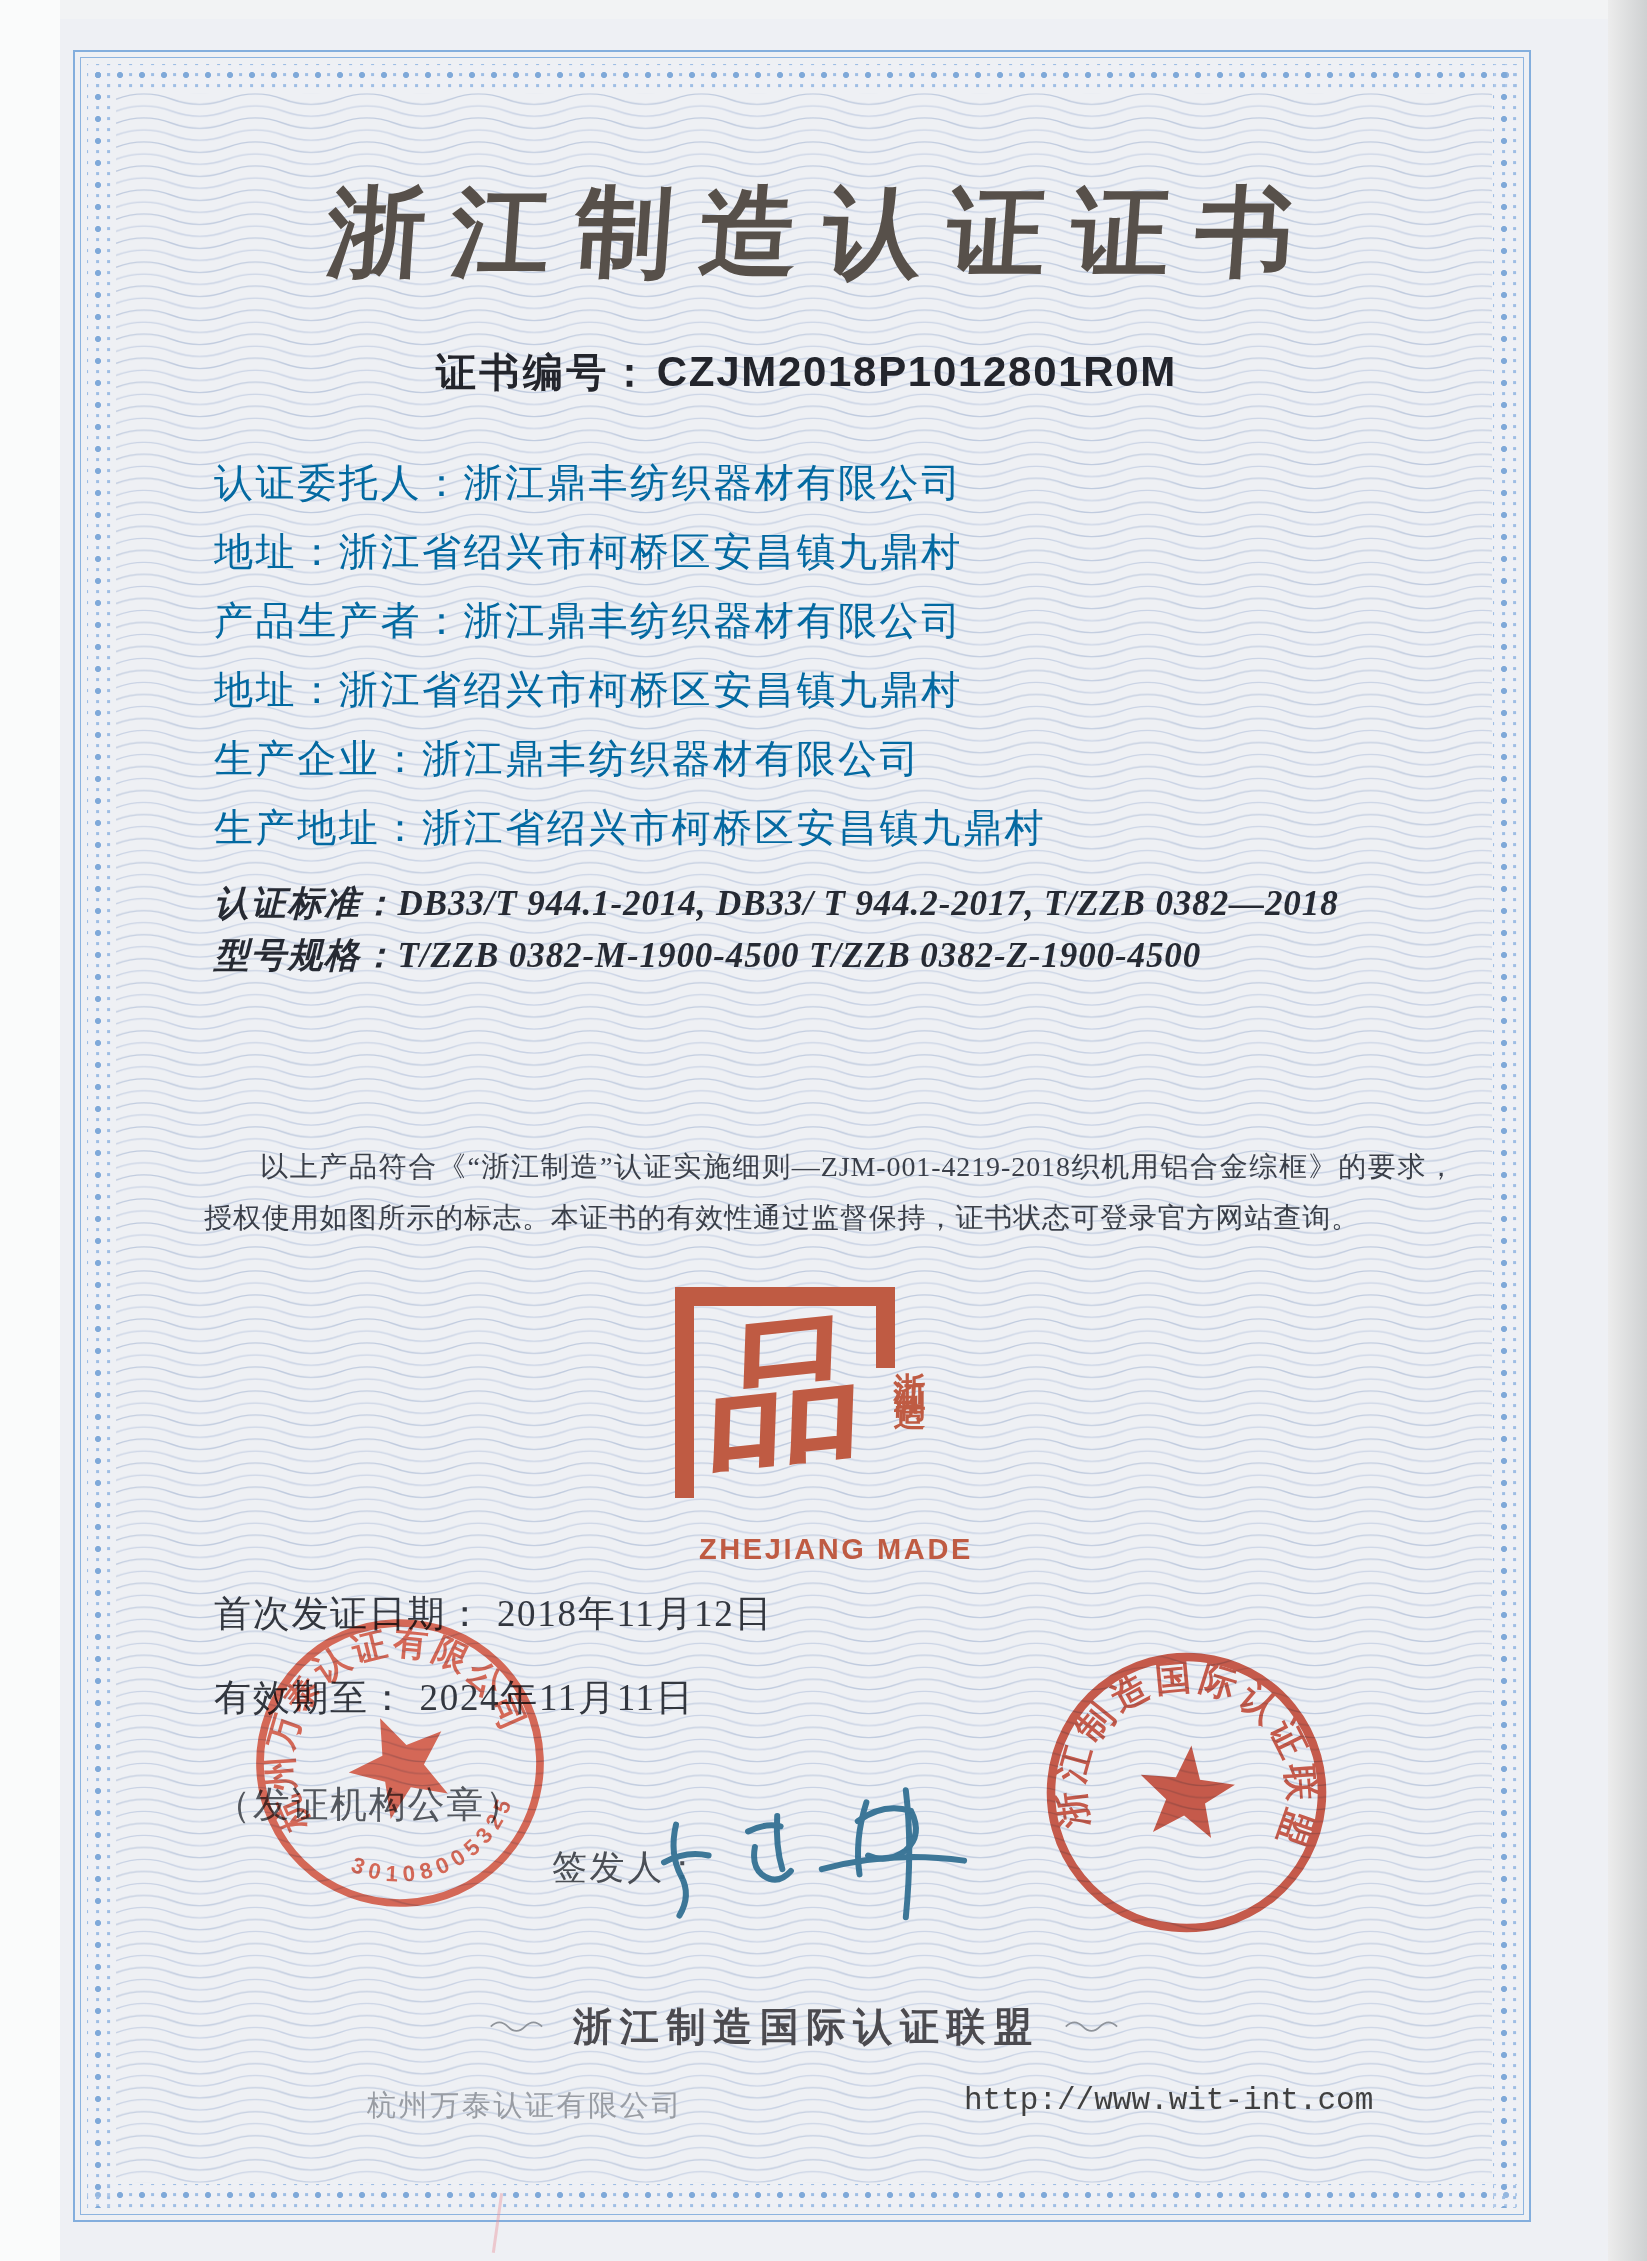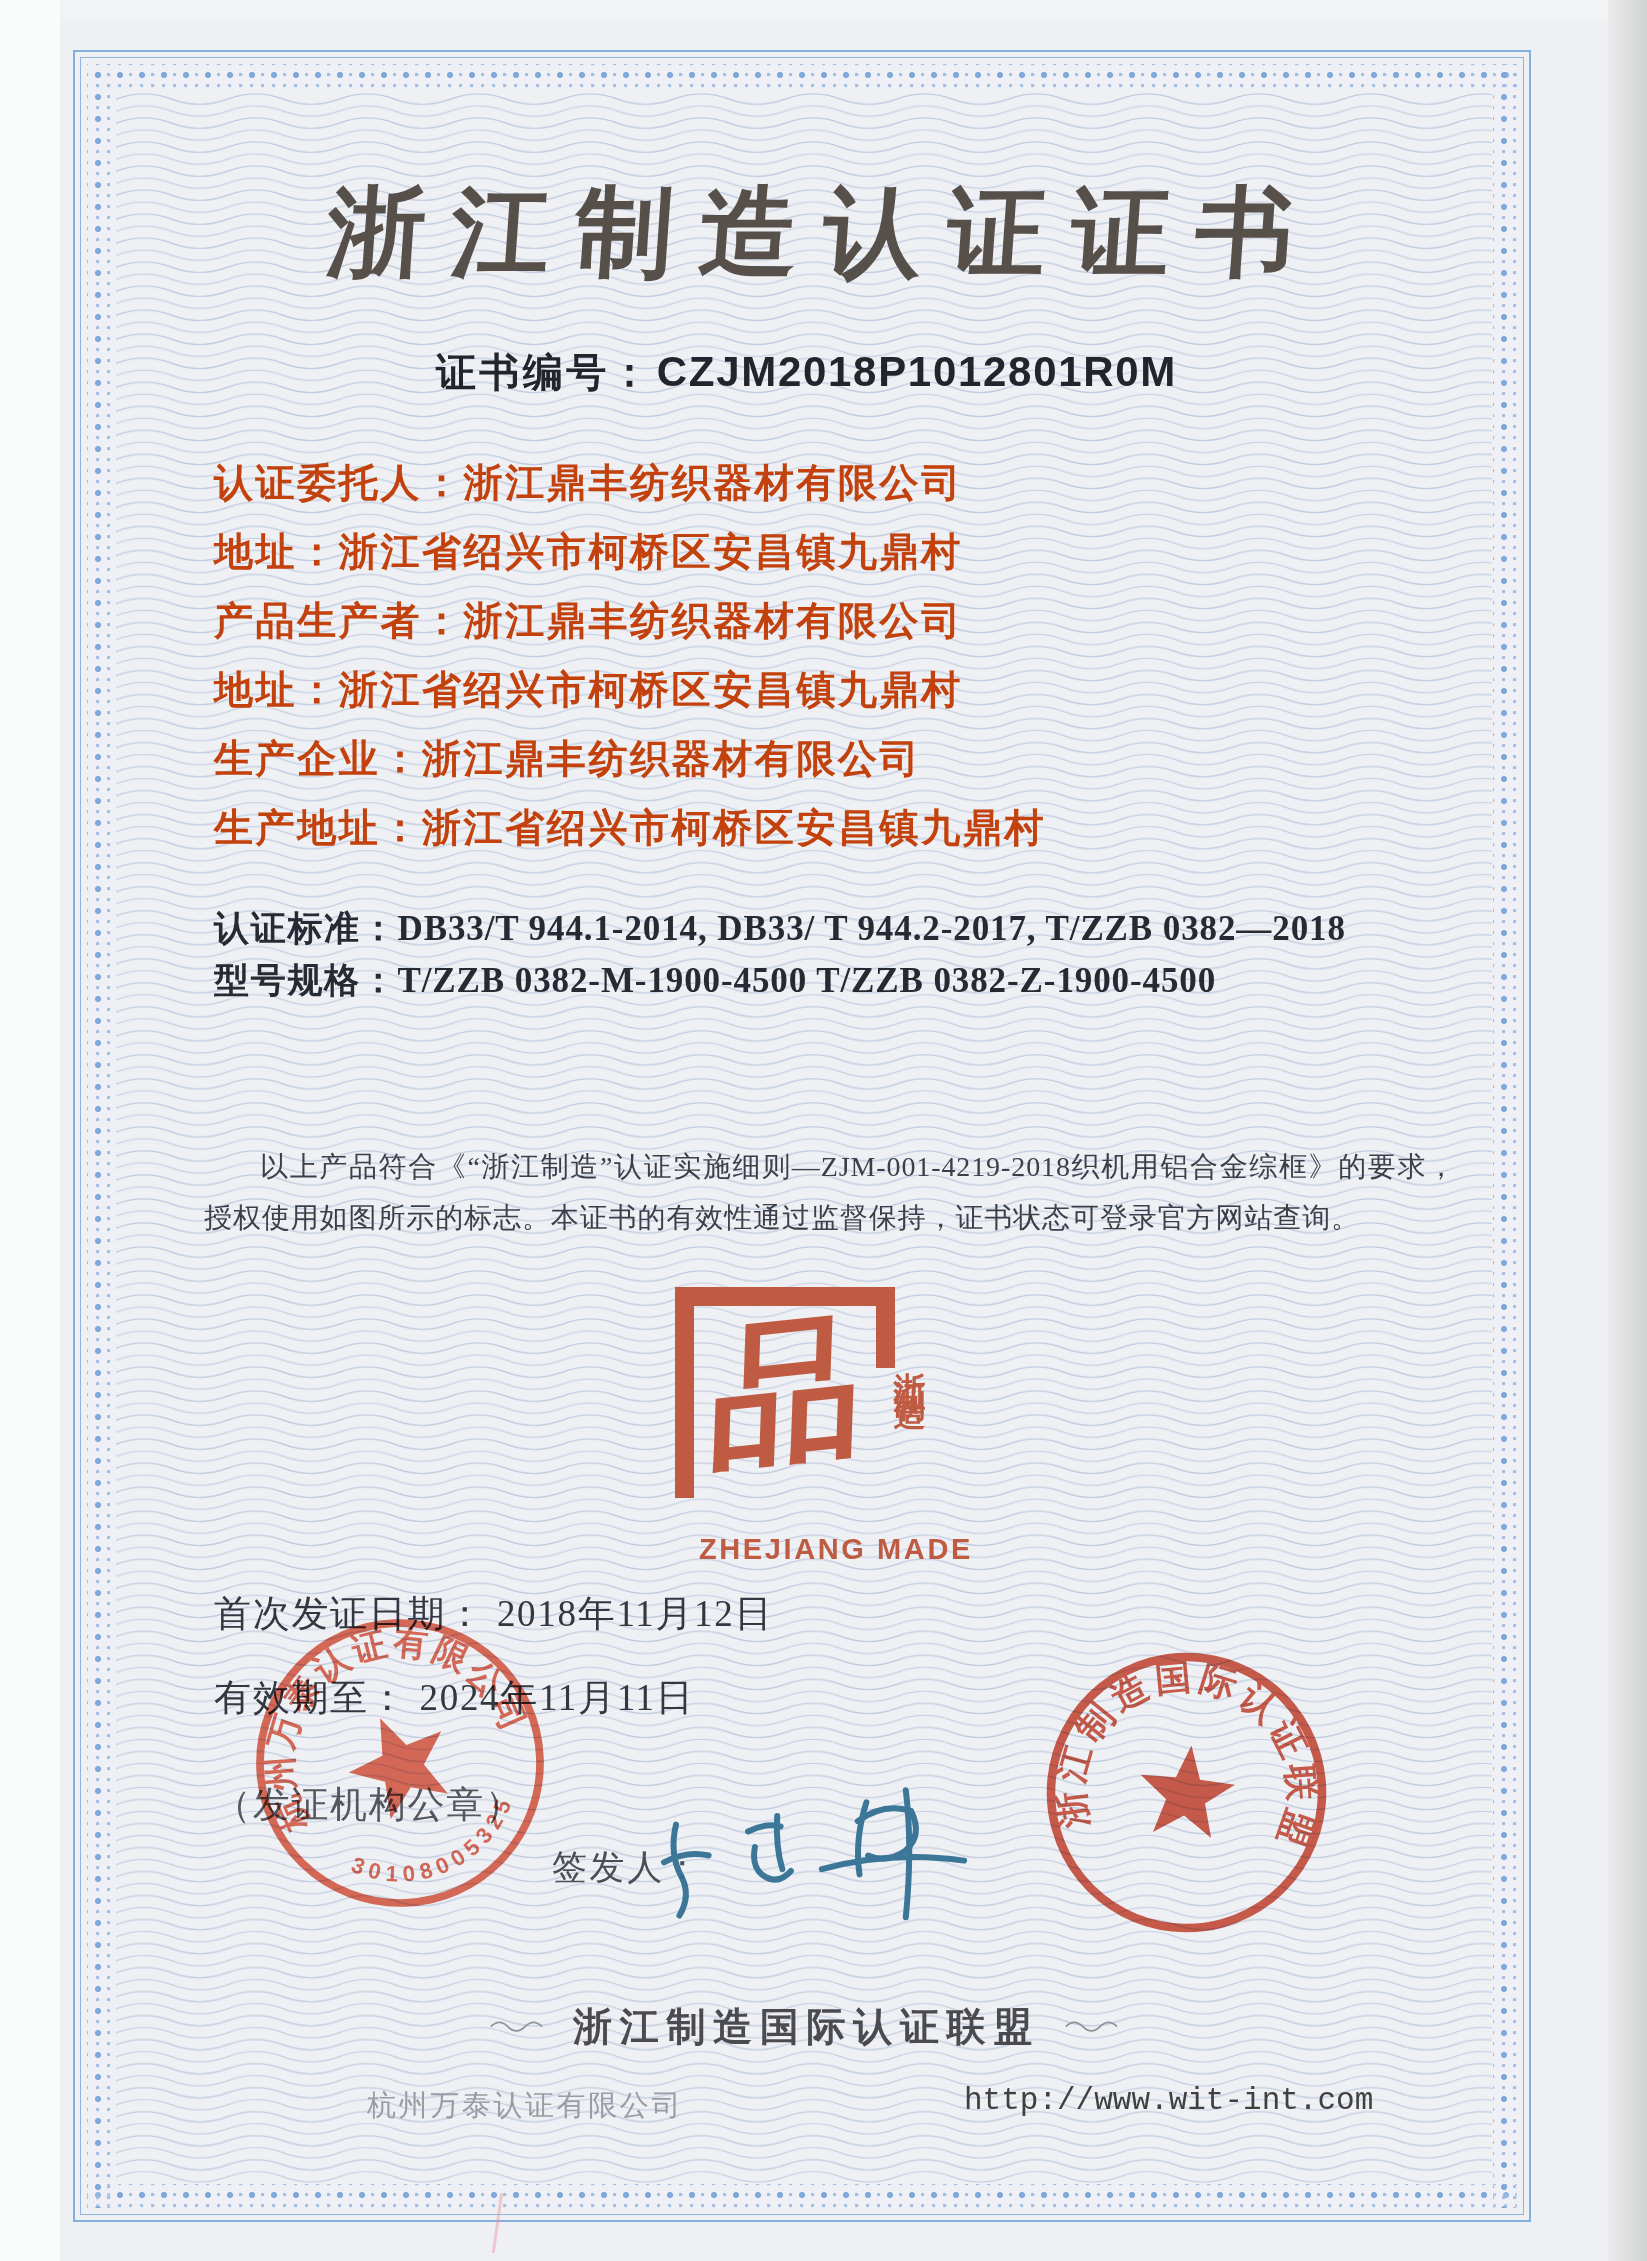--- a/index.html
+++ b/index.html
@@ -25,22 +25,22 @@
   .floral.right{right:12px;top:12px;bottom:12px;width:24px;}
   .waves{position:absolute;left:41px;top:41px;z-index:1;}
   .content{position:absolute;z-index:2;}
   .title{left:0;top:168px;width:1647px;text-align:center;
          font-size:98px;font-weight:bold;color:#57504a;letter-spacing:26px;
          transform:skewX(-4deg);font-family:"DejaVu Serif","Liberation Serif",serif;}
   .certno{left:0;top:345px;width:1613px;text-align:center;color:#23252c;}
   .certno .lbl{font-size:40px;font-weight:bold;letter-spacing:3.4px;}
   .certno .num{font-size:42px;font-weight:bold;letter-spacing:1.7px;font-family:"Liberation Sans",sans-serif;}
   .info{left:214px;top:448px;width:1201px;}
-  .info .line{height:69px;line-height:69px;font-size:39px;font-weight:bold;color:#c2410c;letter-spacing:2.6px;}
-  .specs{left:214px;top:902px;width:1252px;}
+  .info .line{height:69px;line-height:69px;font-size:39px;font-weight:normal;color:#0369a1;letter-spacing:2.6px;}
+  .specs{left:214px;top:877px;width:1252px;font-style:italic;}
   .specs .line{height:52px;line-height:52px;font-size:35px;color:#262a33;}
   .specs .lbl{font-weight:bold;letter-spacing:1.7px;}
   .specs .val{font-family:"Liberation Serif","DejaVu Serif",serif;font-weight:bold;letter-spacing:0.9px;}
   .statement{left:204px;top:1141px;width:1252px;font-size:28px;line-height:51px;
              color:#3a3f49;text-indent:2em;text-align:justify;letter-spacing:0.9px;
              font-family:"Liberation Serif","DejaVu Serif",serif;}
   
   .logo{left:675px;top:1287px;width:266px;height:257px;}
   .logo .frame-mark{position:absolute;left:0;top:0;width:220px;height:211px;
        border-top:19px solid #bf5b43;border-left:19px solid #bf5b43;box-sizing:border-box;}

